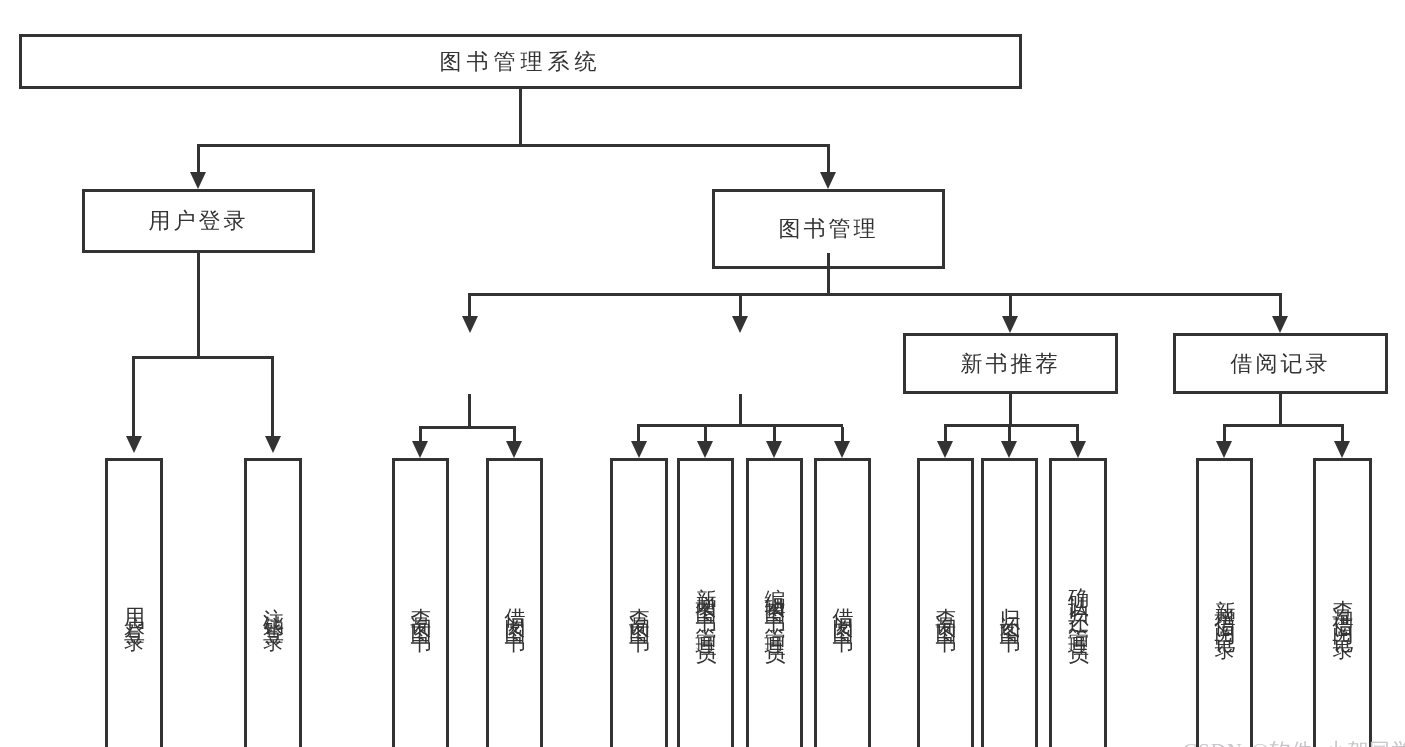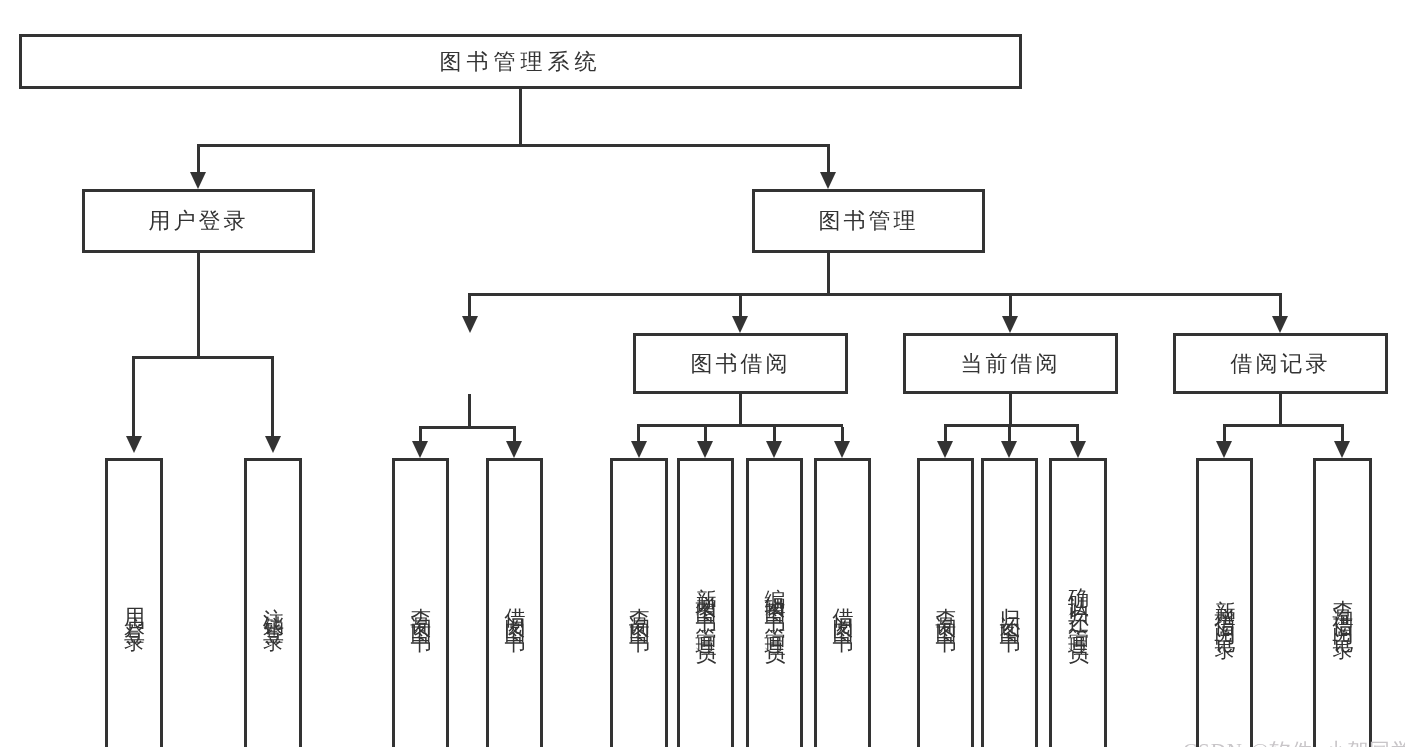--- a/index.html
+++ b/index.html
@@ -37,24 +37,23 @@
   }
 </style>
 </head>
 <body style="--line: #333333; --text: #333333; --background: #ffffff; --watermark: #c8c5c8;">
 
 <div class="stage">
 
   <div class="box rootbox" style="left:19px;top:13px;width:1003px;height:55px">图书管理系统</div>
 
   <div class="box" style="left:82px;top:168px;width:233px;height:64px">用户登录</div>
-  <div class="box" style="left:752px;top:168px;width:233px;height:64px">图书管理</div>
+  <div class="box" style="left:712px;top:168px;width:233px;height:80px">图书管理</div>
 
-  <div class="box" style="left:633px;top:312px;width:215px;height:61px">图书借阅</div>
-  <div class="box" style="left:903px;top:312px;width:215px;height:61px">当前借阅</div>
+  <div class="box" style="left:903px;top:312px;width:215px;height:61px">新书推荐</div>
   <div class="box" style="left:1173px;top:312px;width:215px;height:61px">借阅记录</div>
 
   <div class="box vbox" style="left:105px;top:437px;width:58px;height:298px">用户登录</div>
   <div class="box vbox" style="left:244px;top:437px;width:58px;height:298px">注销登录</div>
 
   <div class="box vbox" style="left:392px;top:437px;width:57px;height:298px">查询图书</div>
   <div class="box vbox" style="left:486px;top:437px;width:57px;height:298px">借阅图书</div>
 
   <div class="box vbox" style="left:610px;top:437px;width:58px;height:298px">查询图书</div>
   <div class="box vbox" style="left:677px;top:437px;width:57px;height:298px">新增图书（管理员）</div>

